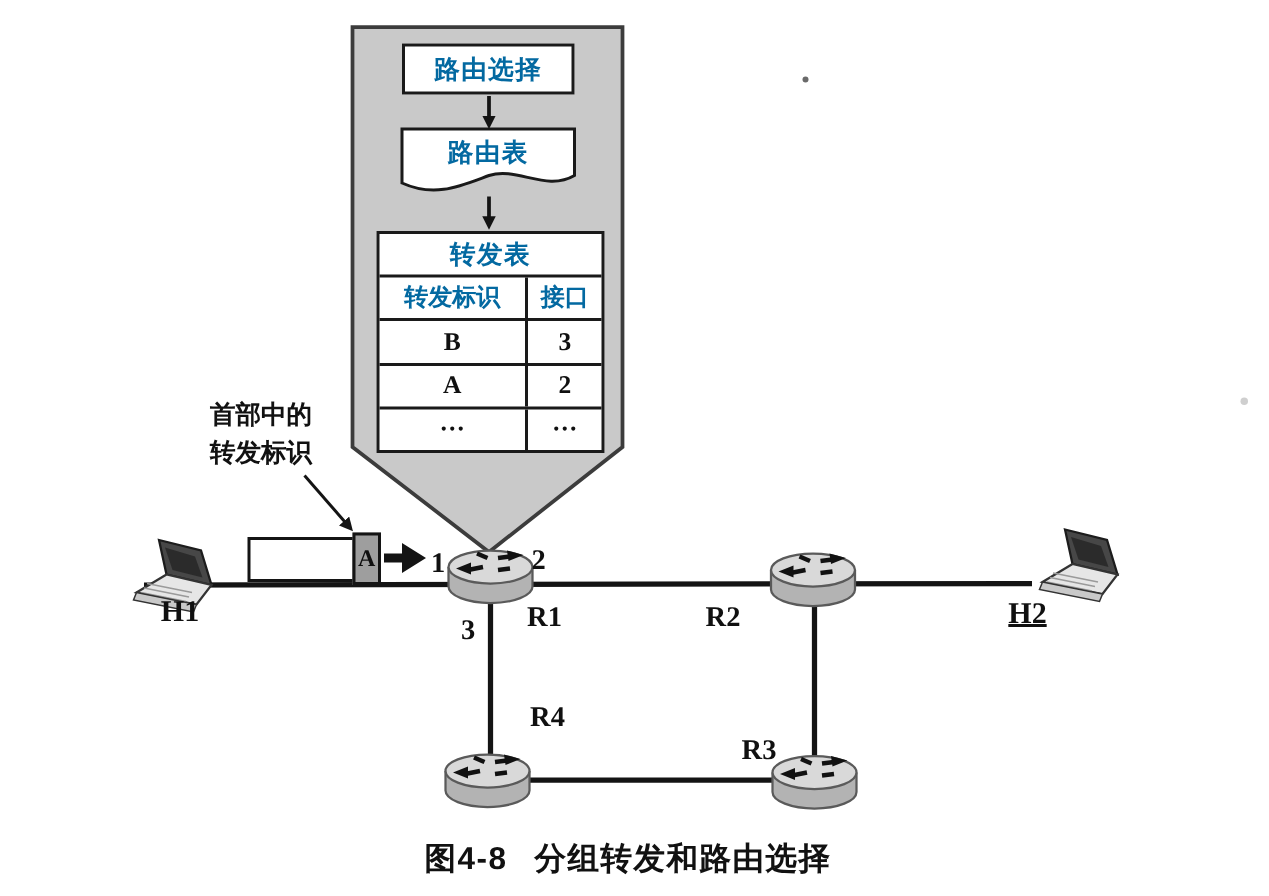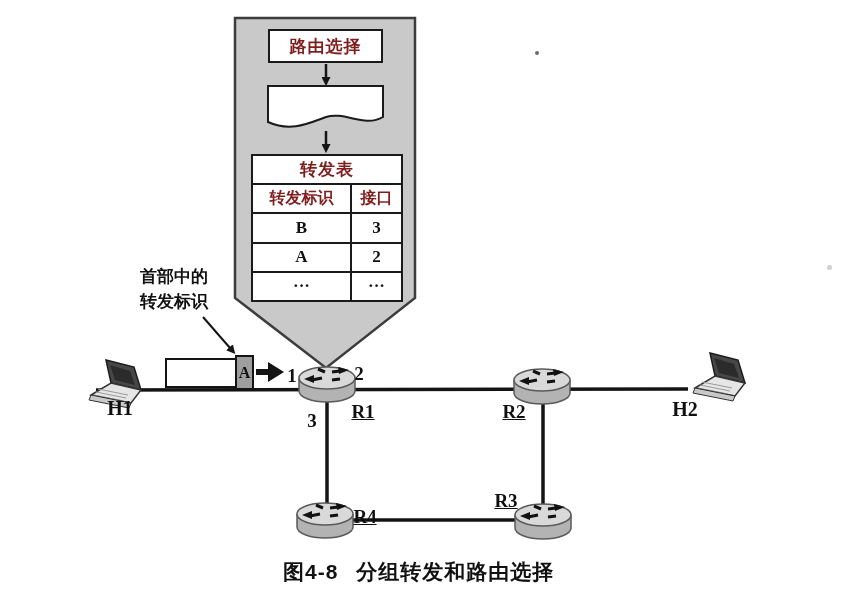--- a/index.html
+++ b/index.html
@@ -3,21 +3,21 @@
 <meta charset="utf-8">
 <style>
   html,body { margin:0; padding:0; background:#fff; }
   .stage {
     position:relative; width:846px; height:597px; background:#ffffff;
     font-family:"Liberation Sans", sans-serif; overflow:hidden; color:#111;
   }
   .layer { position:absolute; left:0; top:0; }
   .abs { position:absolute; box-sizing:border-box; }
   .center { display:flex; align-items:center; justify-content:center; }
-  .cjk { font-weight:700; color:#7f1d1d; }
+  .cjk { font-weight:700; color:#0369a1; }
   .serif { font-family:"Liberation Serif", serif; font-weight:700; color:#101010; }
 
   .routing-box {
     left:268px; top:29px; width:115px; height:34px;
     background:#ffffff; border:2px solid #1a1a1a; font-size:17px; letter-spacing:1px;
   }
   .routing-doc-label {
     left:268px; top:88px; width:115px; height:26px; font-size:17px; letter-spacing:1px;
   }
 
@@ -42,21 +42,21 @@
   .packet-body {
     left:165px; top:358px; width:72px; height:30px;
     background:#ffffff; border:2px solid #141414;
   }
   .packet-tag {
     left:235px; top:355px; width:19px; height:35px;
     background:#9e9e9e; border:2px solid #141414; font-size:16px;
   }
 
   .portlab { font-size:19px; width:16px; height:22px; }
-  .nodelab { font-size:19px; width:28px; height:22px;text-decoration:underline; }
+  .nodelab { font-size:19px; width:28px; height:22px; }
   .hostlab { font-size:20px; width:32px; height:22px; }
 
   .caption {
     left:283px; top:558px; font-size:21px; font-weight:700;
     white-space:nowrap; letter-spacing:1px;
   }
   .caption .cap-title { margin-left:18px;font-family:Liberation Mono, monospace; }
 
   .speck { border-radius:50%; }
   .speck-a { left:535px; top:51px; width:4px; height:4px; background:#6a6a6a; }
@@ -113,20 +113,21 @@
     <use href="#router" transform="translate(542,386)"></use>
     <use href="#router" transform="translate(325,520)"></use>
     <use href="#router" transform="translate(543,521)"></use>
 
     <use href="#laptop" transform="translate(120,393)"></use>
     <use href="#laptop" transform="translate(724,386)"></use>
   </svg>
 
   <div class="abs center routing-box cjk">路由选择</div>
 
+  <div class="abs center routing-doc-label cjk">路由表</div>
 
   <div class="abs fwd-table">
     <div class="center fwd-title cjk">转发表</div>
     <div class="fwd-row">
       <div class="center fwd-c1 cjk fwd-head">转发标识</div>
       <div class="center fwd-c2 cjk fwd-head">接口</div>
     </div>
     <div class="fwd-row">
       <div class="center fwd-c1 serif fwd-val">B</div>
       <div class="center fwd-c2 serif fwd-val">3</div>
@@ -147,26 +148,26 @@
   </div>
 
   <div class="abs packet-body"></div>
   <div class="abs center packet-tag serif">A</div>
 
   <div class="abs center portlab serif" style="left:284px; top:365px;">1</div>
   <div class="abs center portlab serif" style="left:351px; top:363px;">2</div>
   <div class="abs center portlab serif" style="left:304px; top:410px;">3</div>
 
   <div class="abs center nodelab serif" style="left:349px; top:401px;">R1</div>
-  <div class="abs center nodelab serif" style="left:500px; top:401px;">R2</div>
+  <div class="abs center nodelab serif" style="left:468px; top:401px;">R2</div>
   <div class="abs center nodelab serif" style="left:492px; top:490px;">R3</div>
-  <div class="abs center nodelab serif" style="left:351px; top:506px;">R4</div>
+  <div class="abs center nodelab serif" style="left:351px; top:468px;">R4</div>
 
   <div class="abs center hostlab serif" style="left:104px; top:397px;">H1</div>
-  <div class="abs center hostlab serif" style="left:669px; top:398px;">H2</div>
+  <div class="abs center hostlab serif" style="left:669px; top:398px;text-decoration:underline;">H2</div>
 
   <div class="abs caption">
     <span class="cap-num">图4-8</span><span class="cap-title">分组转发和路由选择</span>
   </div>
 
   <div class="abs speck speck-a"></div>
   <div class="abs speck speck-b"></div>
 
 </div>
 

